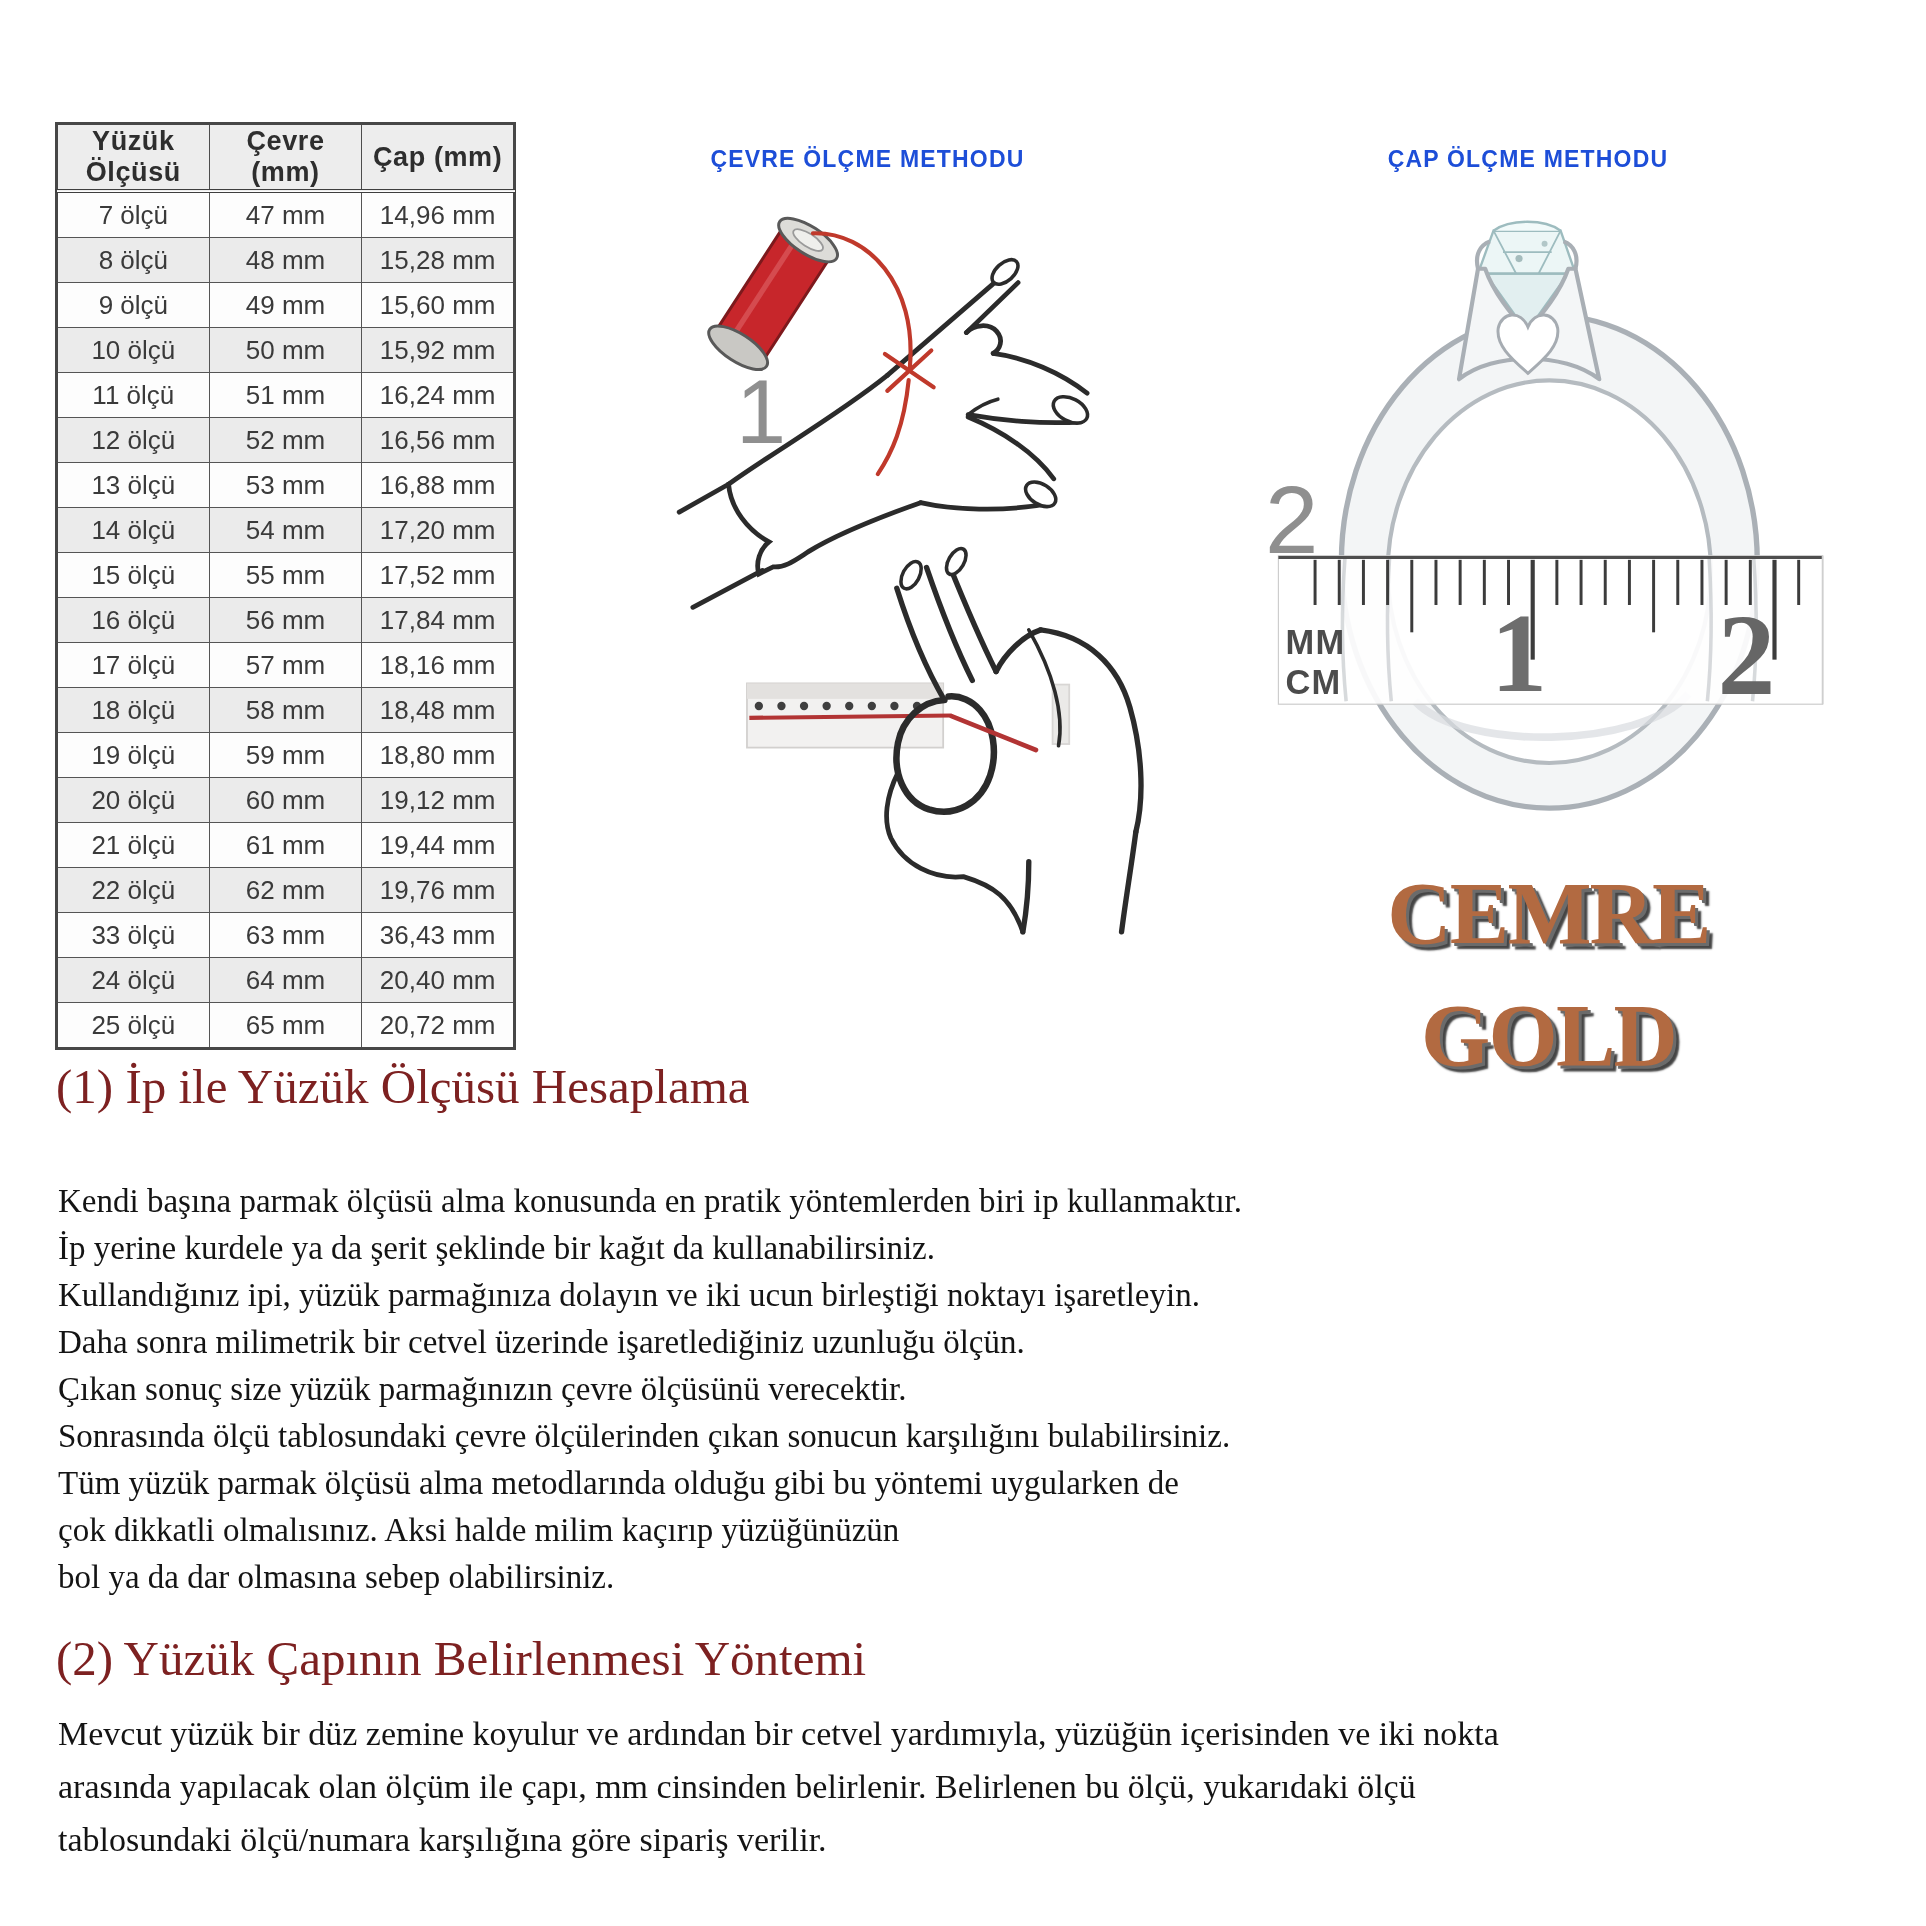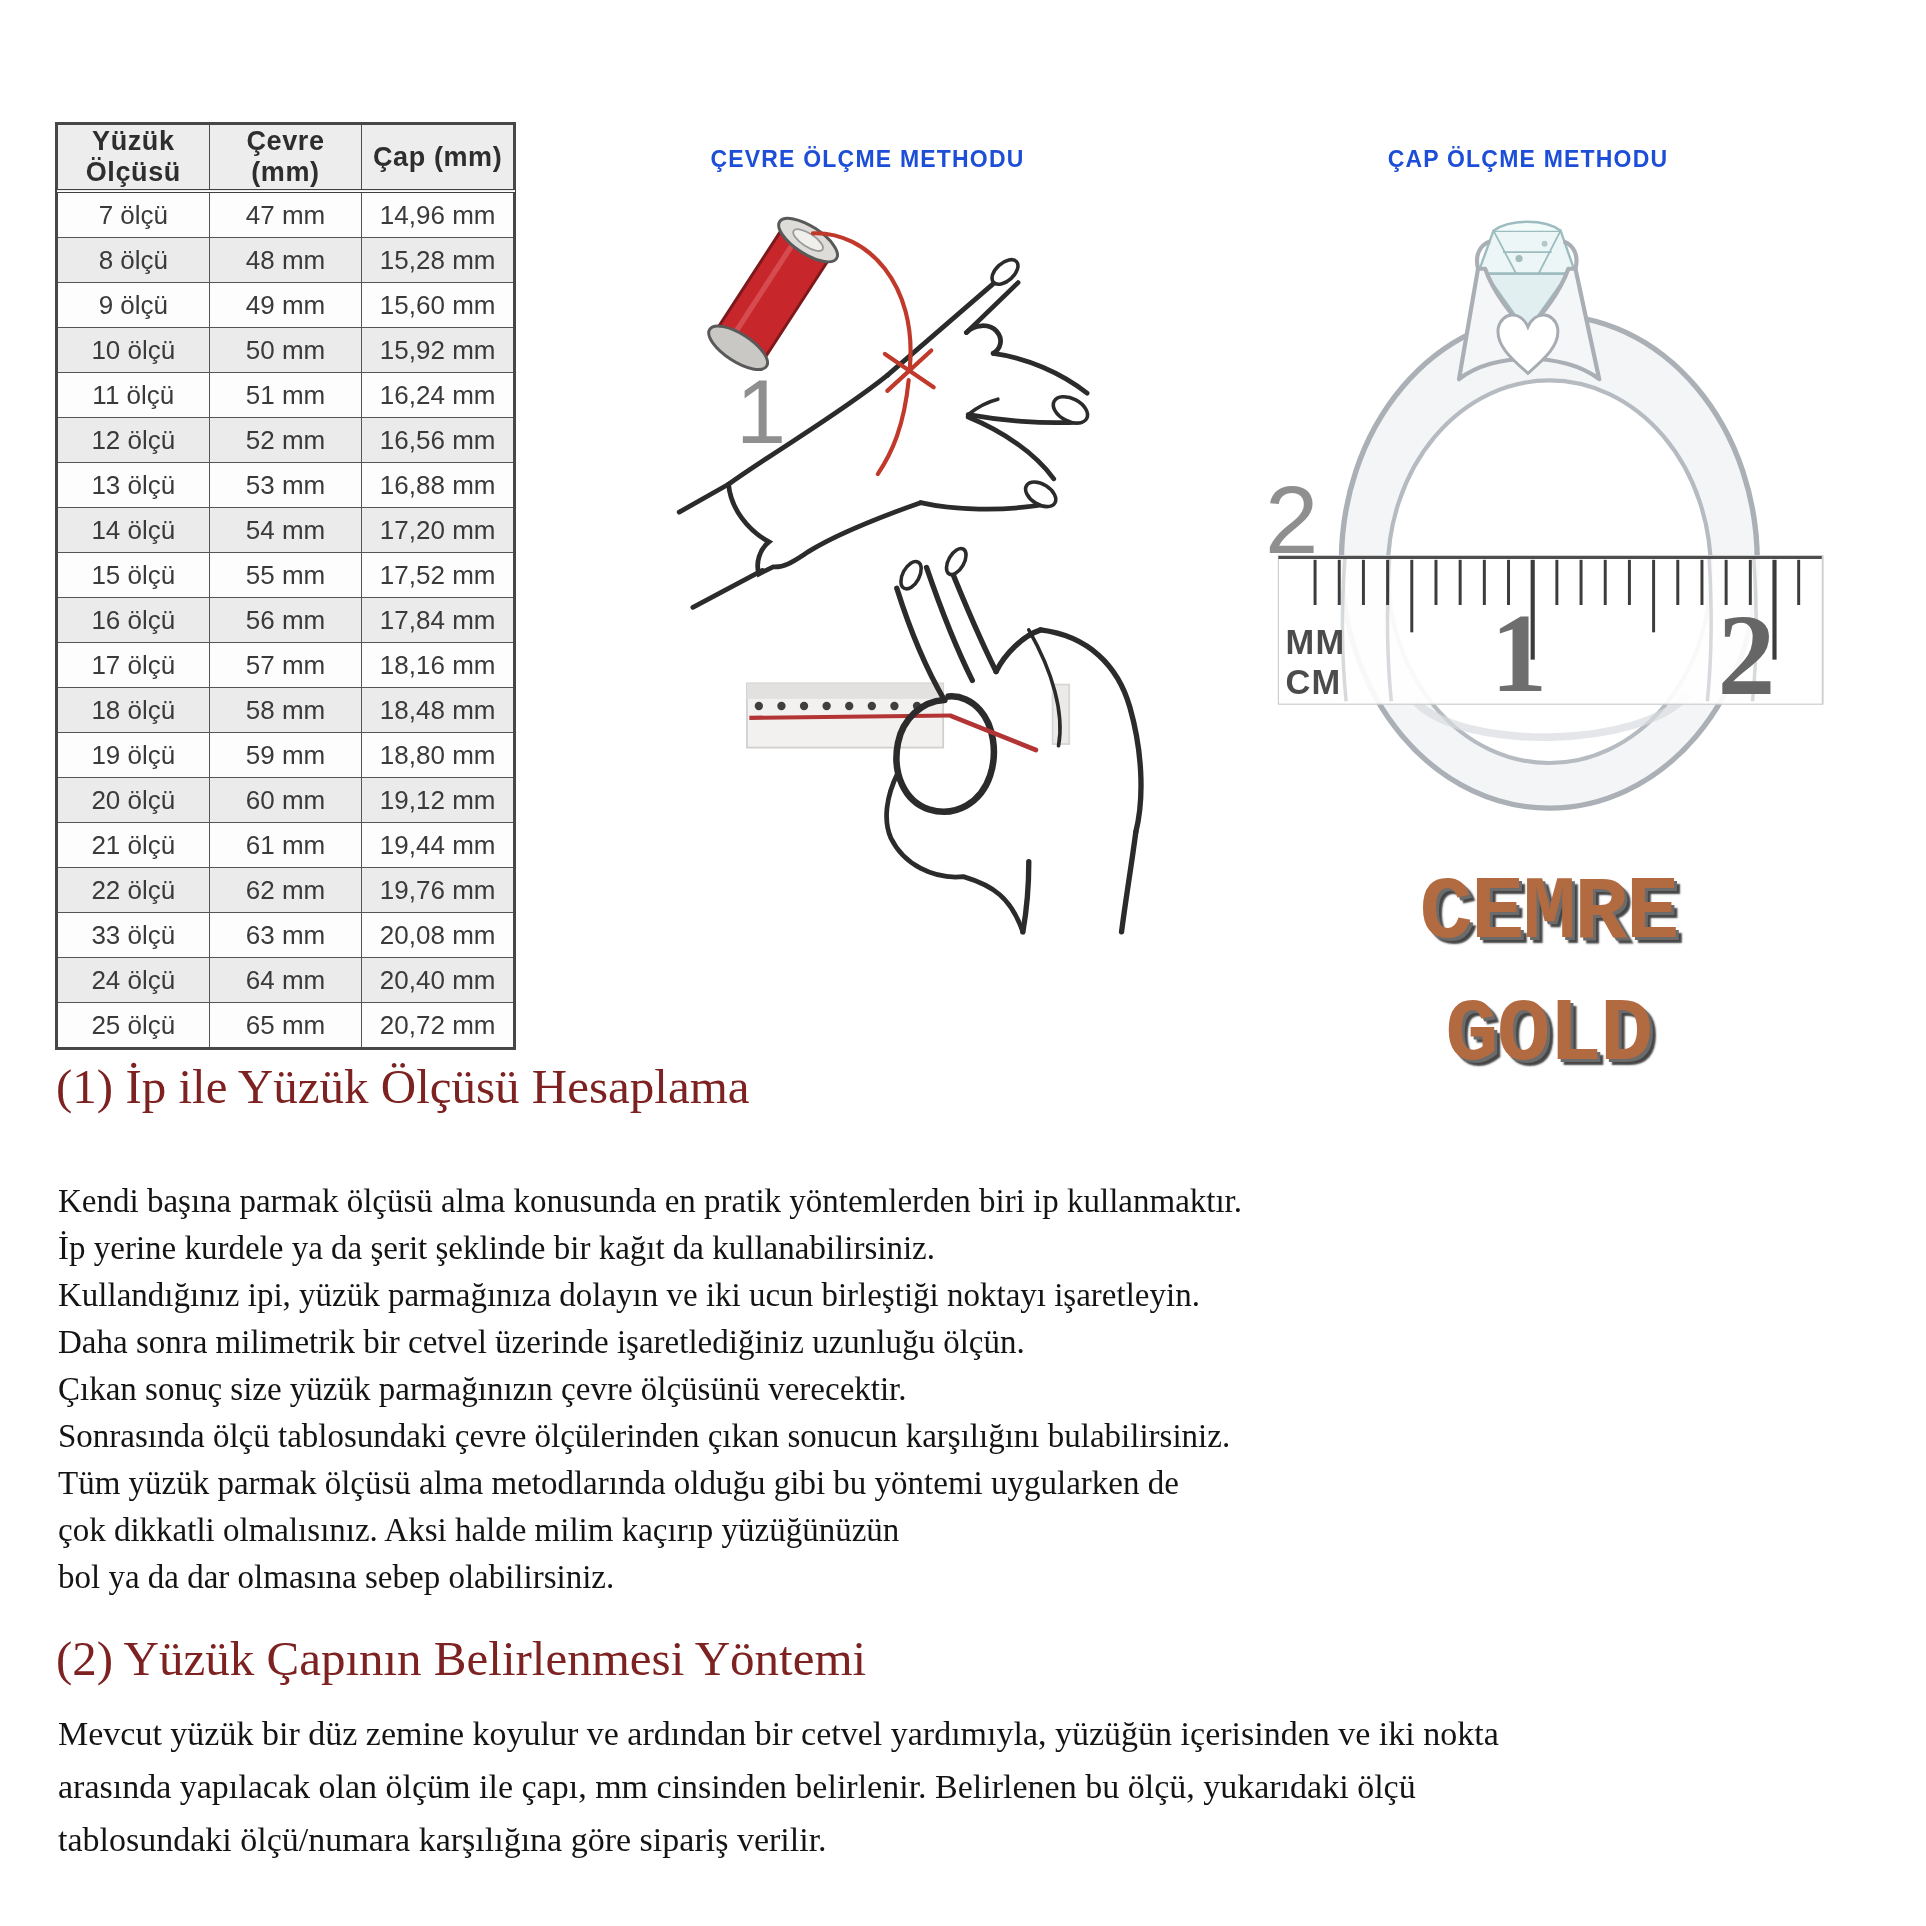--- a/index.html
+++ b/index.html
@@ -42,21 +42,21 @@
   .illu { position:absolute; }
   .illu.m1 { left:672px; top:178px; }
   .illu.m2 { left:1219px; top:178px; }
 
   
   .brand { position:absolute; left:1266px; top:869px; width:565px; text-align:center; }
   .brand-line {
     font-weight:bold; font-size:89px; letter-spacing:-1.8px; line-height:1.0;
     color:#b26a41;
     text-shadow: 3px 3px 0 #6b6b6b, 6px 6px 1.8px #454545;
-    font-family:Liberation Mono, monospace;
+    font-family:Liberation Serif, serif;
   }
   .brand-line.second { margin-top:33px; }
 
   
   .section-heading {
     position:absolute; left:56px; font-family:"Liberation Serif", serif;
     font-size:49px; color:#7d2121; white-space:nowrap; font-weight:500;
   }
   .section-heading.h1 { top:1058px; }
   .section-heading.h2 { top:1630px; }
@@ -155,21 +155,21 @@
           <td>19,44 mm</td>
         </tr>
         <tr>
           <td>22 ölçü</td>
           <td>62 mm</td>
           <td>19,76 mm</td>
         </tr>
         <tr>
           <td>33 ölçü</td>
           <td>63 mm</td>
-          <td>20,08 mm</td>
+          <td>36,43 mm</td>
         </tr>
         <tr>
           <td>24 ölçü</td>
           <td>64 mm</td>
           <td>20,40 mm</td>
         </tr>
         <tr>
           <td>25 ölçü</td>
           <td>65 mm</td>
           <td>20,72 mm</td>

